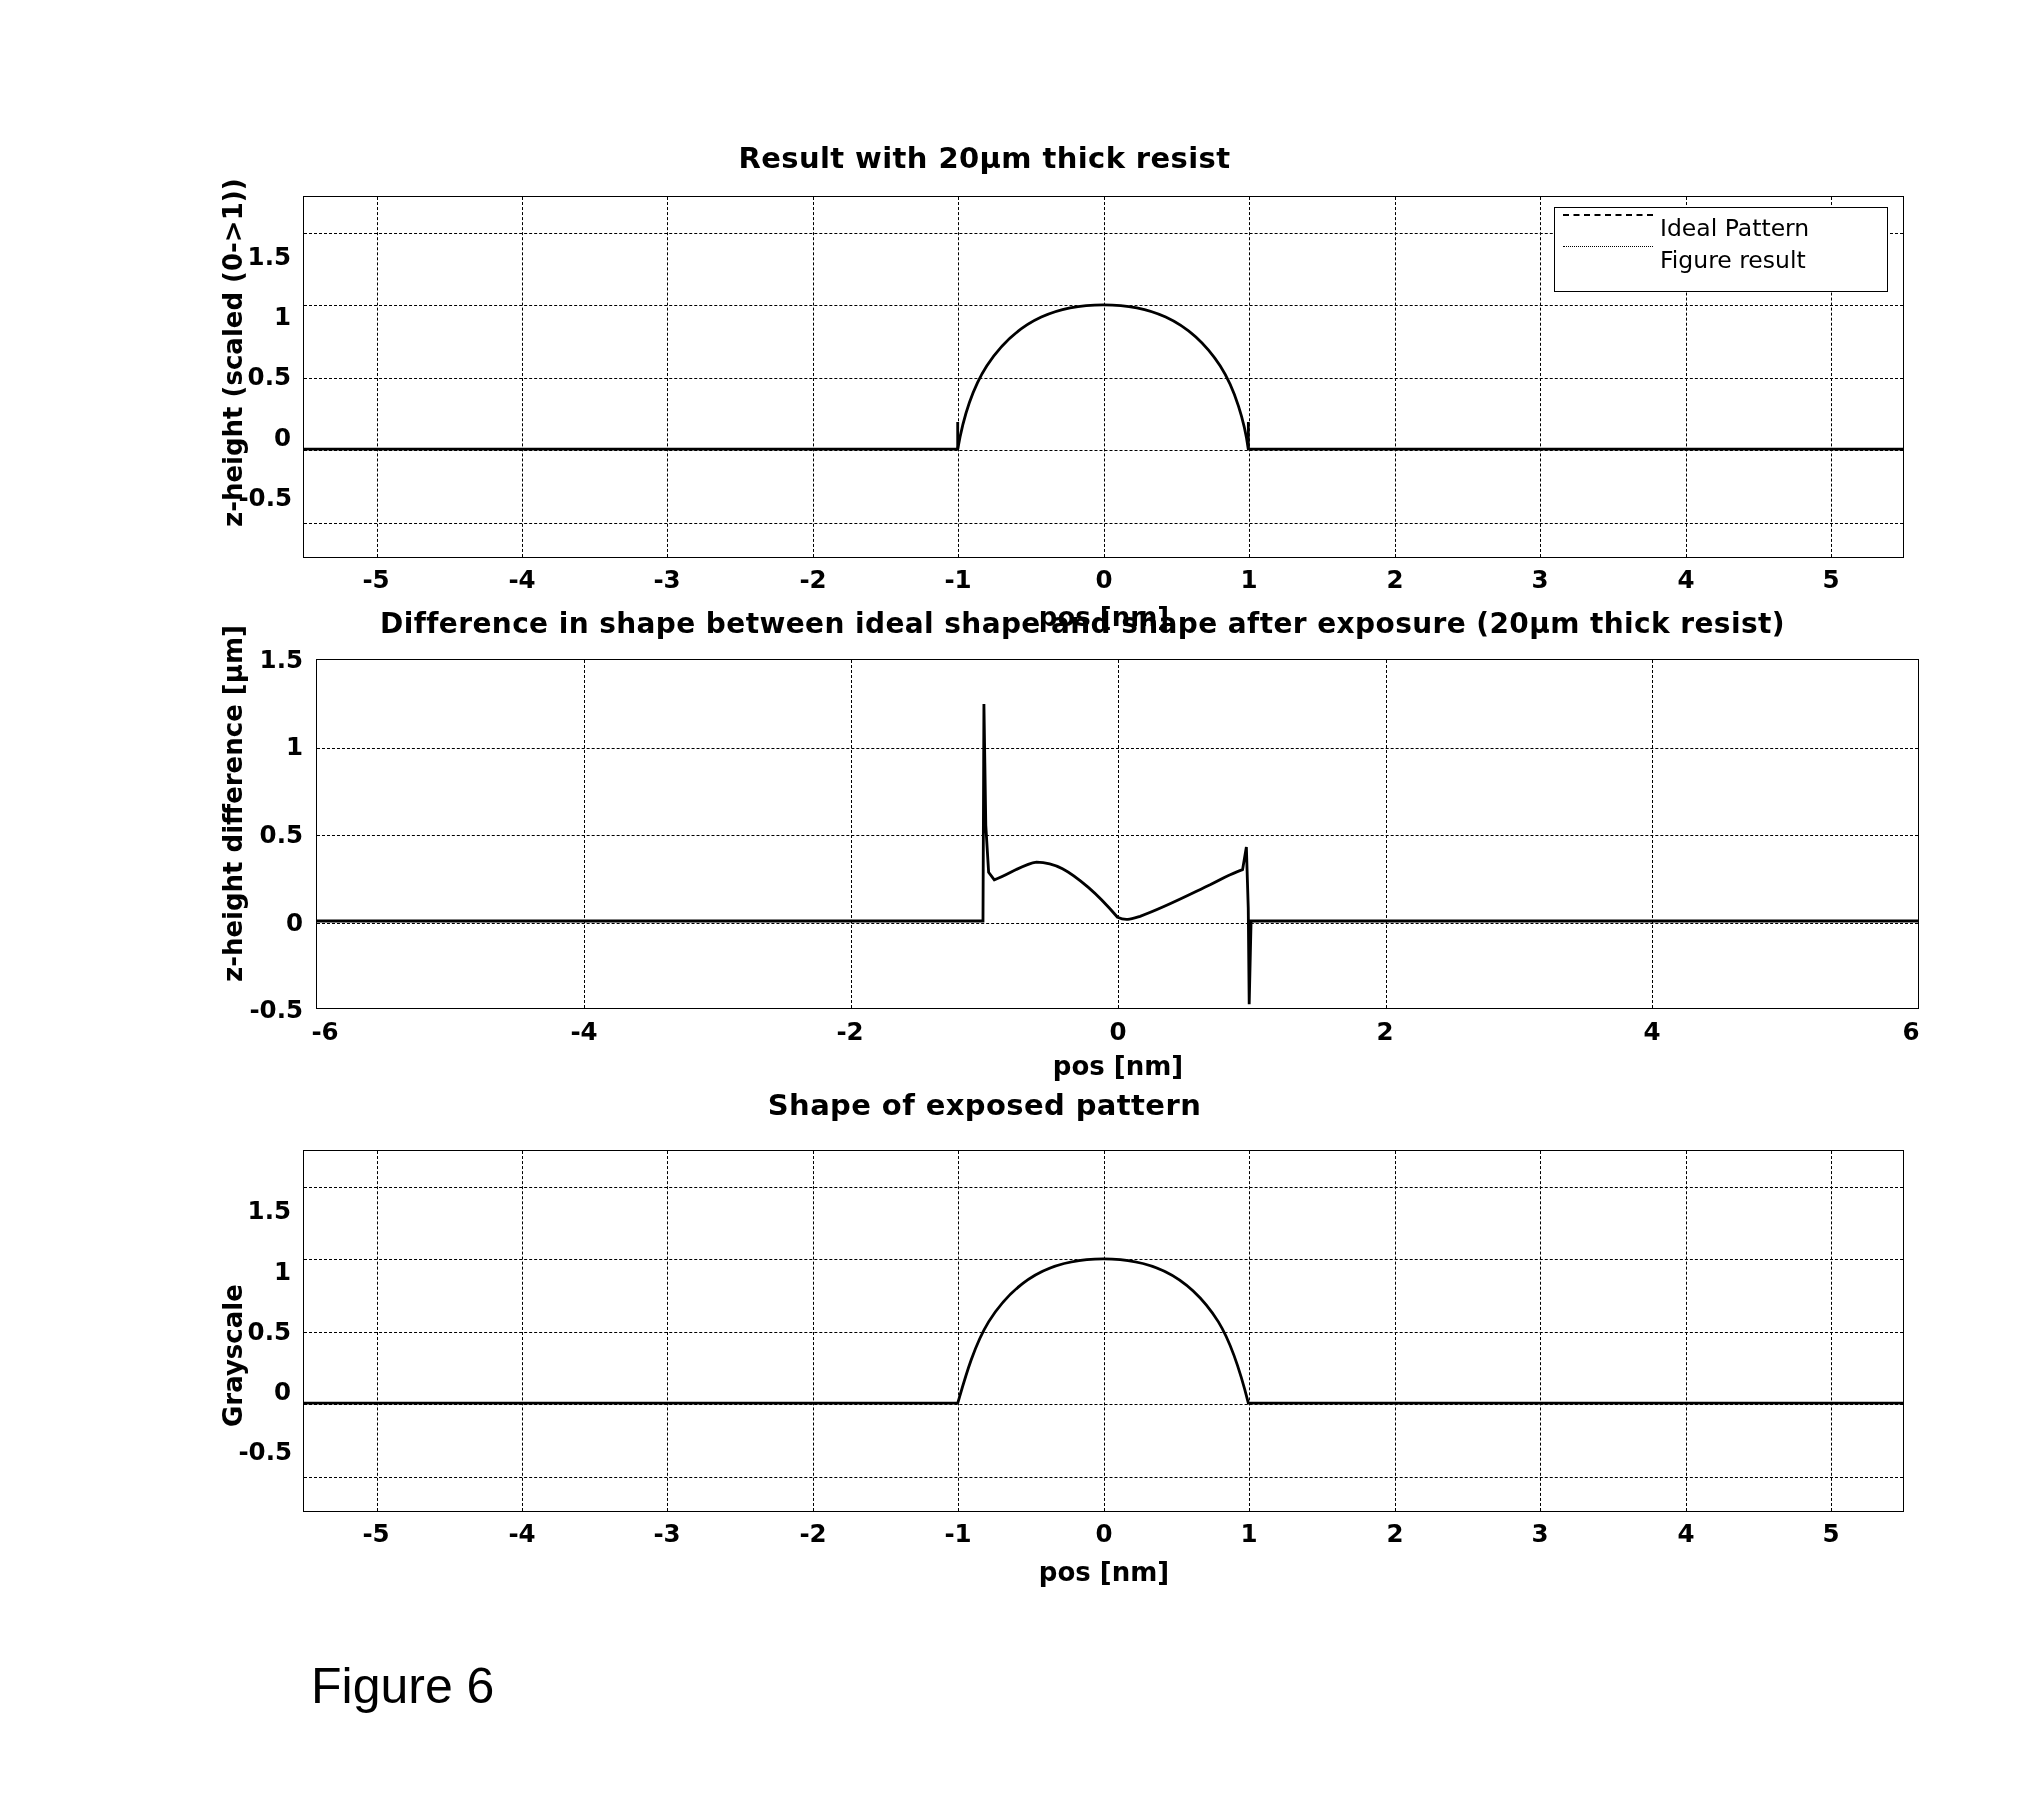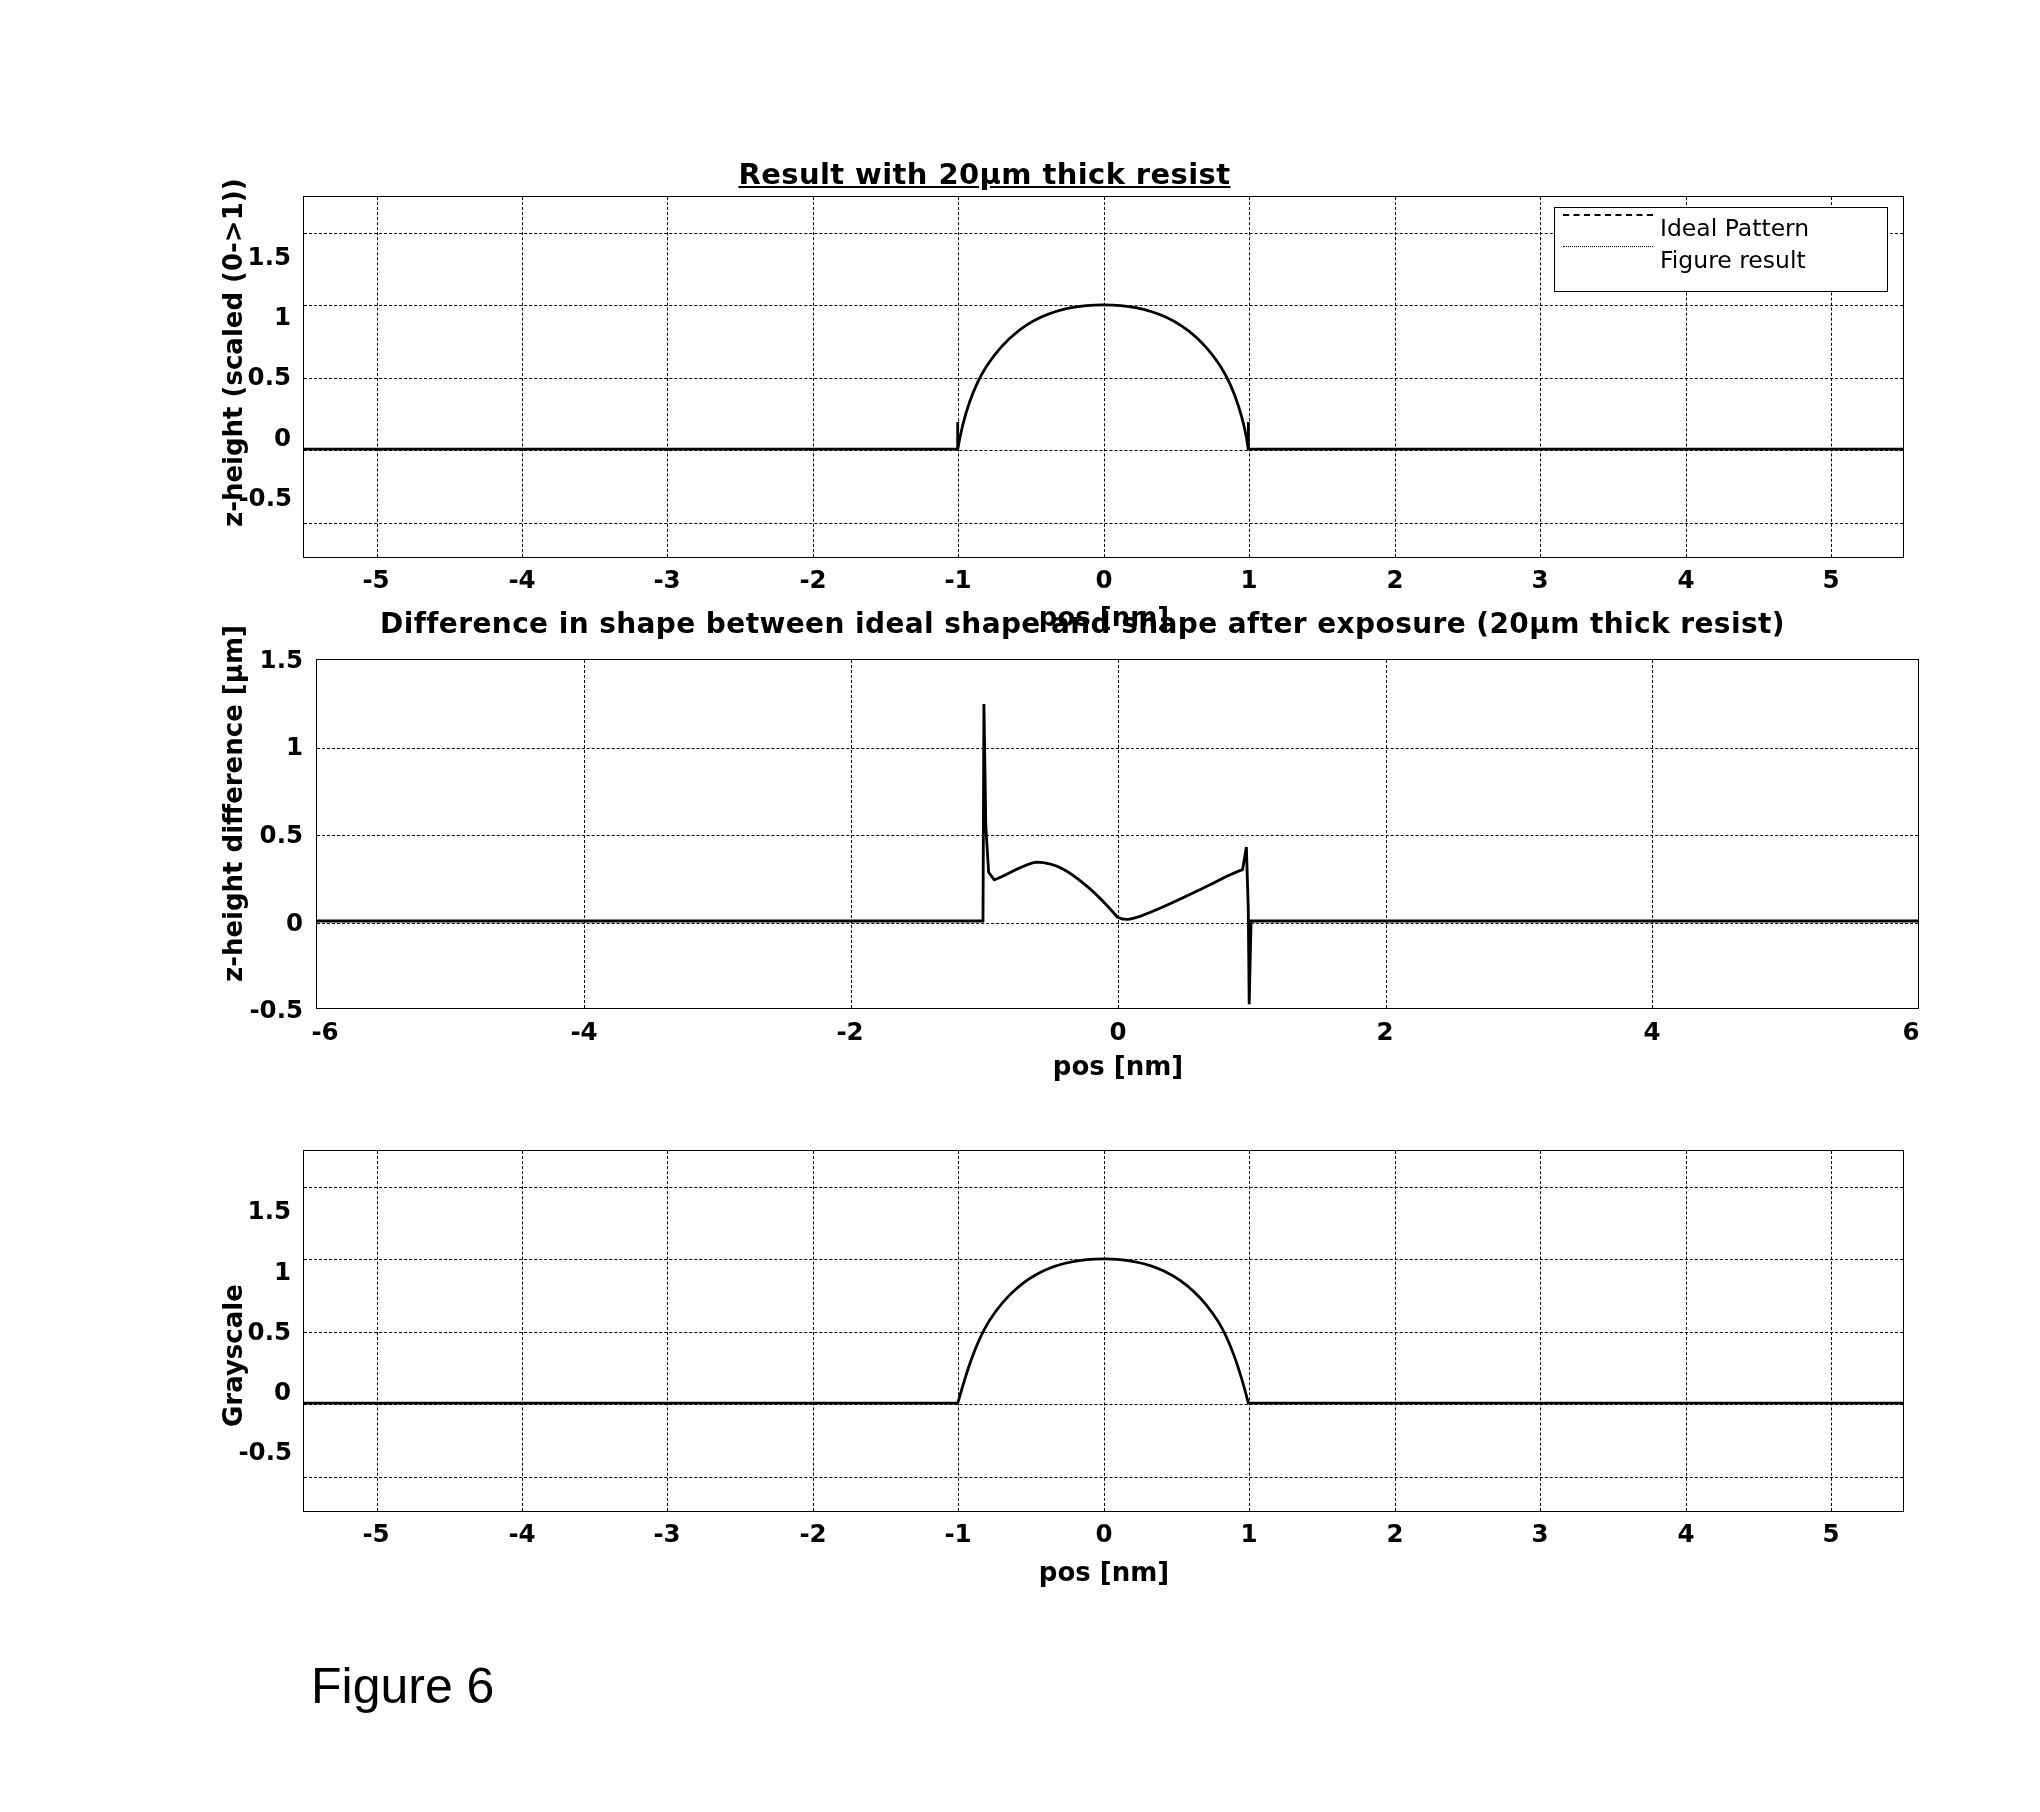--- a/index.html
+++ b/index.html
@@ -135,21 +135,21 @@
     color: #000;
   }
 </style>
 </head>
 <body>
 
 <div class="page">
 
   <div class="figure-block" style="left:0px; top:141px; width:2040px; height:443px;">
 
-    <div class="chart-title" style="position:absolute; left:311px; top:16px; width:1347px;text-decoration:underline;">Result with 20µm thick resist</div>
+    <div class="chart-title" style="position:absolute; left:311px; top:0px; width:1347px;">Result with 20µm thick resist</div>
 
     <div class="plot-wrap" style="position:absolute; left:0; top:0; width:2040px; height:443px;">
 
       <div class="axis-ylabel" style="left:218px; top:386px; transform:rotate(-90deg);">z-height (scaled (0-&gt;1))</div>
 
       <div class="tick-label-y" style="left:235px; top:115px; width:56px;">1.5</div>
       <div class="tick-label-y" style="left:235px; top:175px; width:56px;">1</div>
       <div class="tick-label-y" style="left:235px; top:235px; width:56px;">0.5</div>
       <div class="tick-label-y" style="left:235px; top:296px; width:56px;">0</div>
       <div class="tick-label-y" style="left:224px; top:356px; width:68px;">-0.5</div>
@@ -258,20 +258,21 @@
       <div class="tick-label-x" style="left:1385px; top:410px;">2</div>
       <div class="tick-label-x" style="left:1652px; top:410px;">4</div>
       <div class="tick-label-x" style="left:1911px; top:410px;">6</div>
 
       <div class="axis-xlabel" style="left:1118px; top:444px;">pos [nm]</div>
     </div>
   </div>
 
   <div class="figure-block" style="left:0px; top:1088px; width:2040px; height:443px;">
 
+    <div class="chart-title" style="position:absolute; left:311px; top:0px; width:1347px;">Shape of exposed pattern</div>
 
     <div class="plot-wrap" style="position:absolute; left:0; top:0; width:2040px; height:443px;">
 
       <div class="axis-ylabel" style="left:218px; top:339px; transform:rotate(-90deg);">Grayscale</div>
 
       <div class="tick-label-y" style="left:235px; top:122px; width:56px;">1.5</div>
       <div class="tick-label-y" style="left:235px; top:183px; width:56px;">1</div>
       <div class="tick-label-y" style="left:235px; top:243px; width:56px;">0.5</div>
       <div class="tick-label-y" style="left:235px; top:303px; width:56px;">0</div>
       <div class="tick-label-y" style="left:224px; top:363px; width:68px;">-0.5</div>

